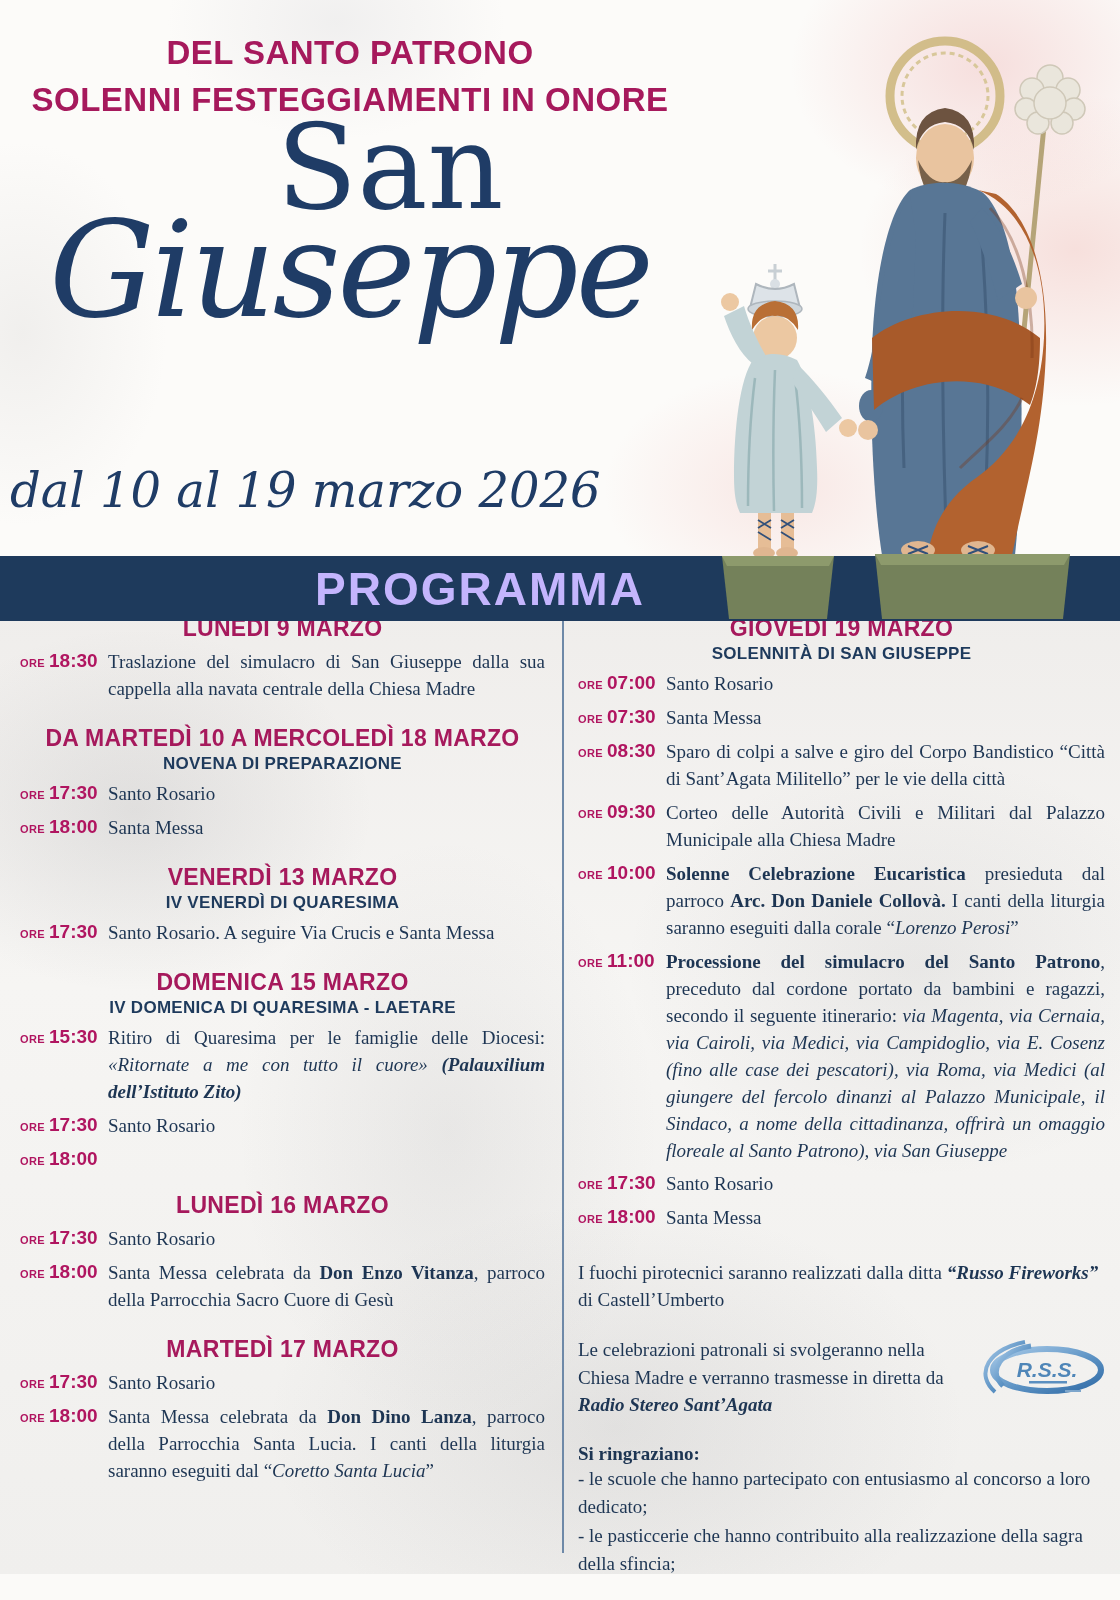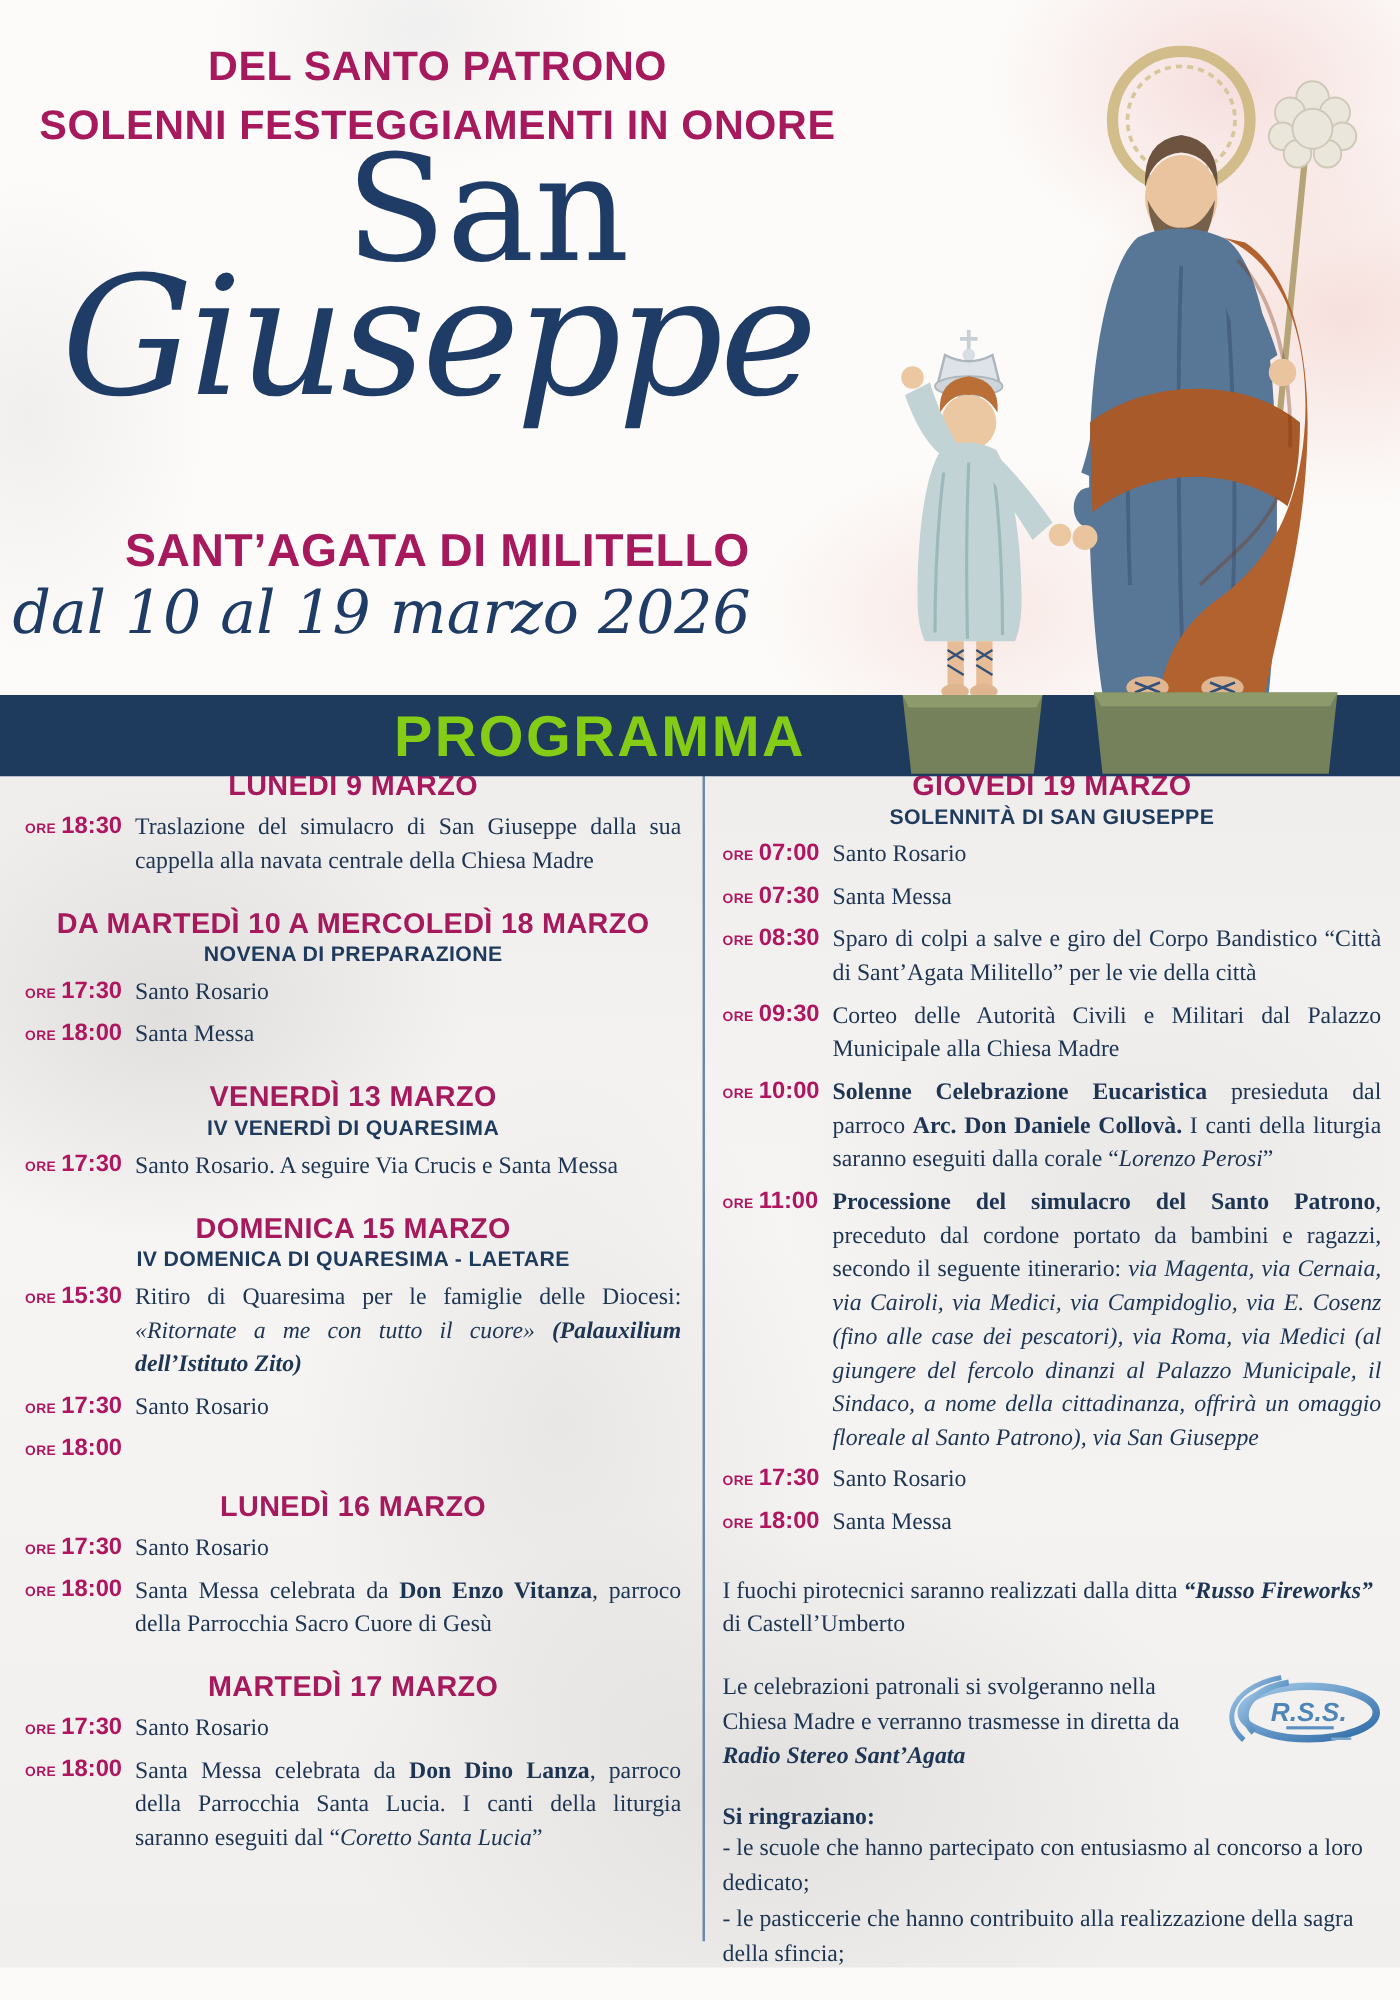--- a/index.html
+++ b/index.html
@@ -21,21 +21,21 @@
     font-family:"DejaVu Serif",serif;font-size:118px;line-height:1;color:#1f3c66;}
   .script-giuseppe{position:absolute;top:204px;left:0px;width:700px;text-align:center;
     font-family:"DejaVu Serif",serif;font-style:italic;font-size:132px;line-height:1;color:#1f3c66;letter-spacing:-3px;}
   .location{position:absolute;top:420px;left:20px;width:660px;text-align:center;
     font-family:"Liberation Sans",sans-serif;font-weight:700;font-size:37px;color:#a6195c;letter-spacing:.5px;}
   .dates{position:absolute;top:462px;left:10px;width:660px;text-align:left;
     font-family:"DejaVu Serif",serif;font-style:italic;font-size:48px;color:#1f3c66;}
   
   .programma-band{position:absolute;top:556px;left:0;width:1120px;height:65px;background:#1e3a5c;z-index:1;
     display:flex;align-items:center;justify-content:center;}
-  .programma-band span{font-family:"Liberation Sans",sans-serif;font-weight:700;font-size:46px;color:#84cc16;
+  .programma-band span{font-family:"Liberation Sans",sans-serif;font-weight:700;font-size:46px;color:#c4b5fd;
     letter-spacing:2px;transform:translateX(-80px);}
   .statue{position:absolute;top:8px;left:660px;z-index:2;}
   
   .program-section{position:absolute;top:595px;left:0;width:1120px;height:979px;
     background:
       radial-gradient(ellipse 340px 260px at 12% 22%, rgba(110,110,115,.14), transparent 70%),
       radial-gradient(ellipse 300px 420px at 40% 55%, rgba(120,120,125,.10), transparent 70%),
       radial-gradient(ellipse 420px 300px at 82% 38%, rgba(115,115,120,.10), transparent 70%),
       radial-gradient(ellipse 500px 320px at 55% 85%, rgba(110,110,115,.12), transparent 70%),
       linear-gradient(180deg,#efedeb,#f6f5f3 40%,#f0efed);}
@@ -69,21 +69,20 @@
 
 <div class="poster">
 
   <div class="top-section">
     <div class="eyebrow-wrap">
       <div class="eyebrow">DEL SANTO PATRONO</div>
       <div class="eyebrow">SOLENNI FESTEGGIAMENTI IN ONORE</div>
     </div>
     <div class="script-san">San</div>
     <div class="script-giuseppe">Giuseppe</div>
-    <div class="location">SANT’AGATA DI MILITELLO</div>
     <div class="dates">dal 10 al 19 marzo 2026</div>
   </div>
 
   <div class="programma-band">
     <span>PROGRAMMA</span>
   </div>
 
   <svg class="statue" width="460" height="612" viewBox="0 0 460 612">
 
     <g>

